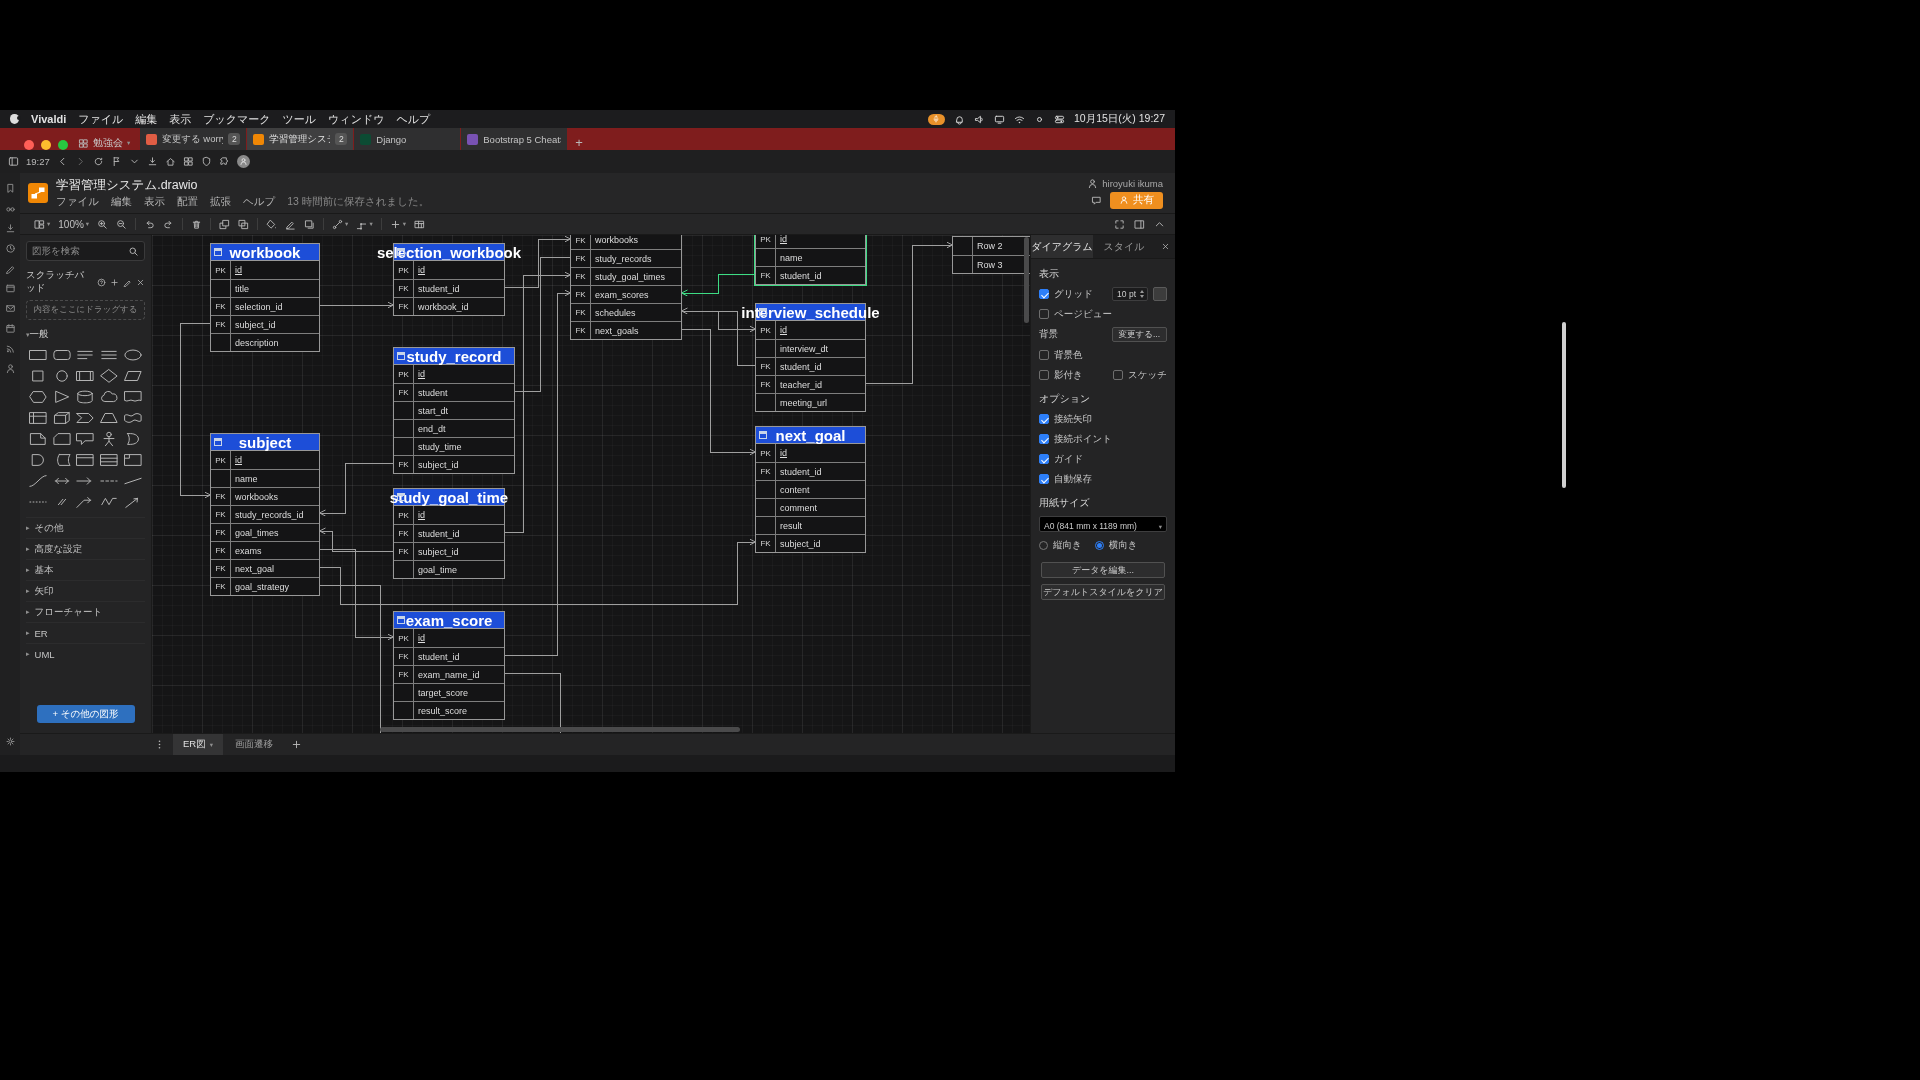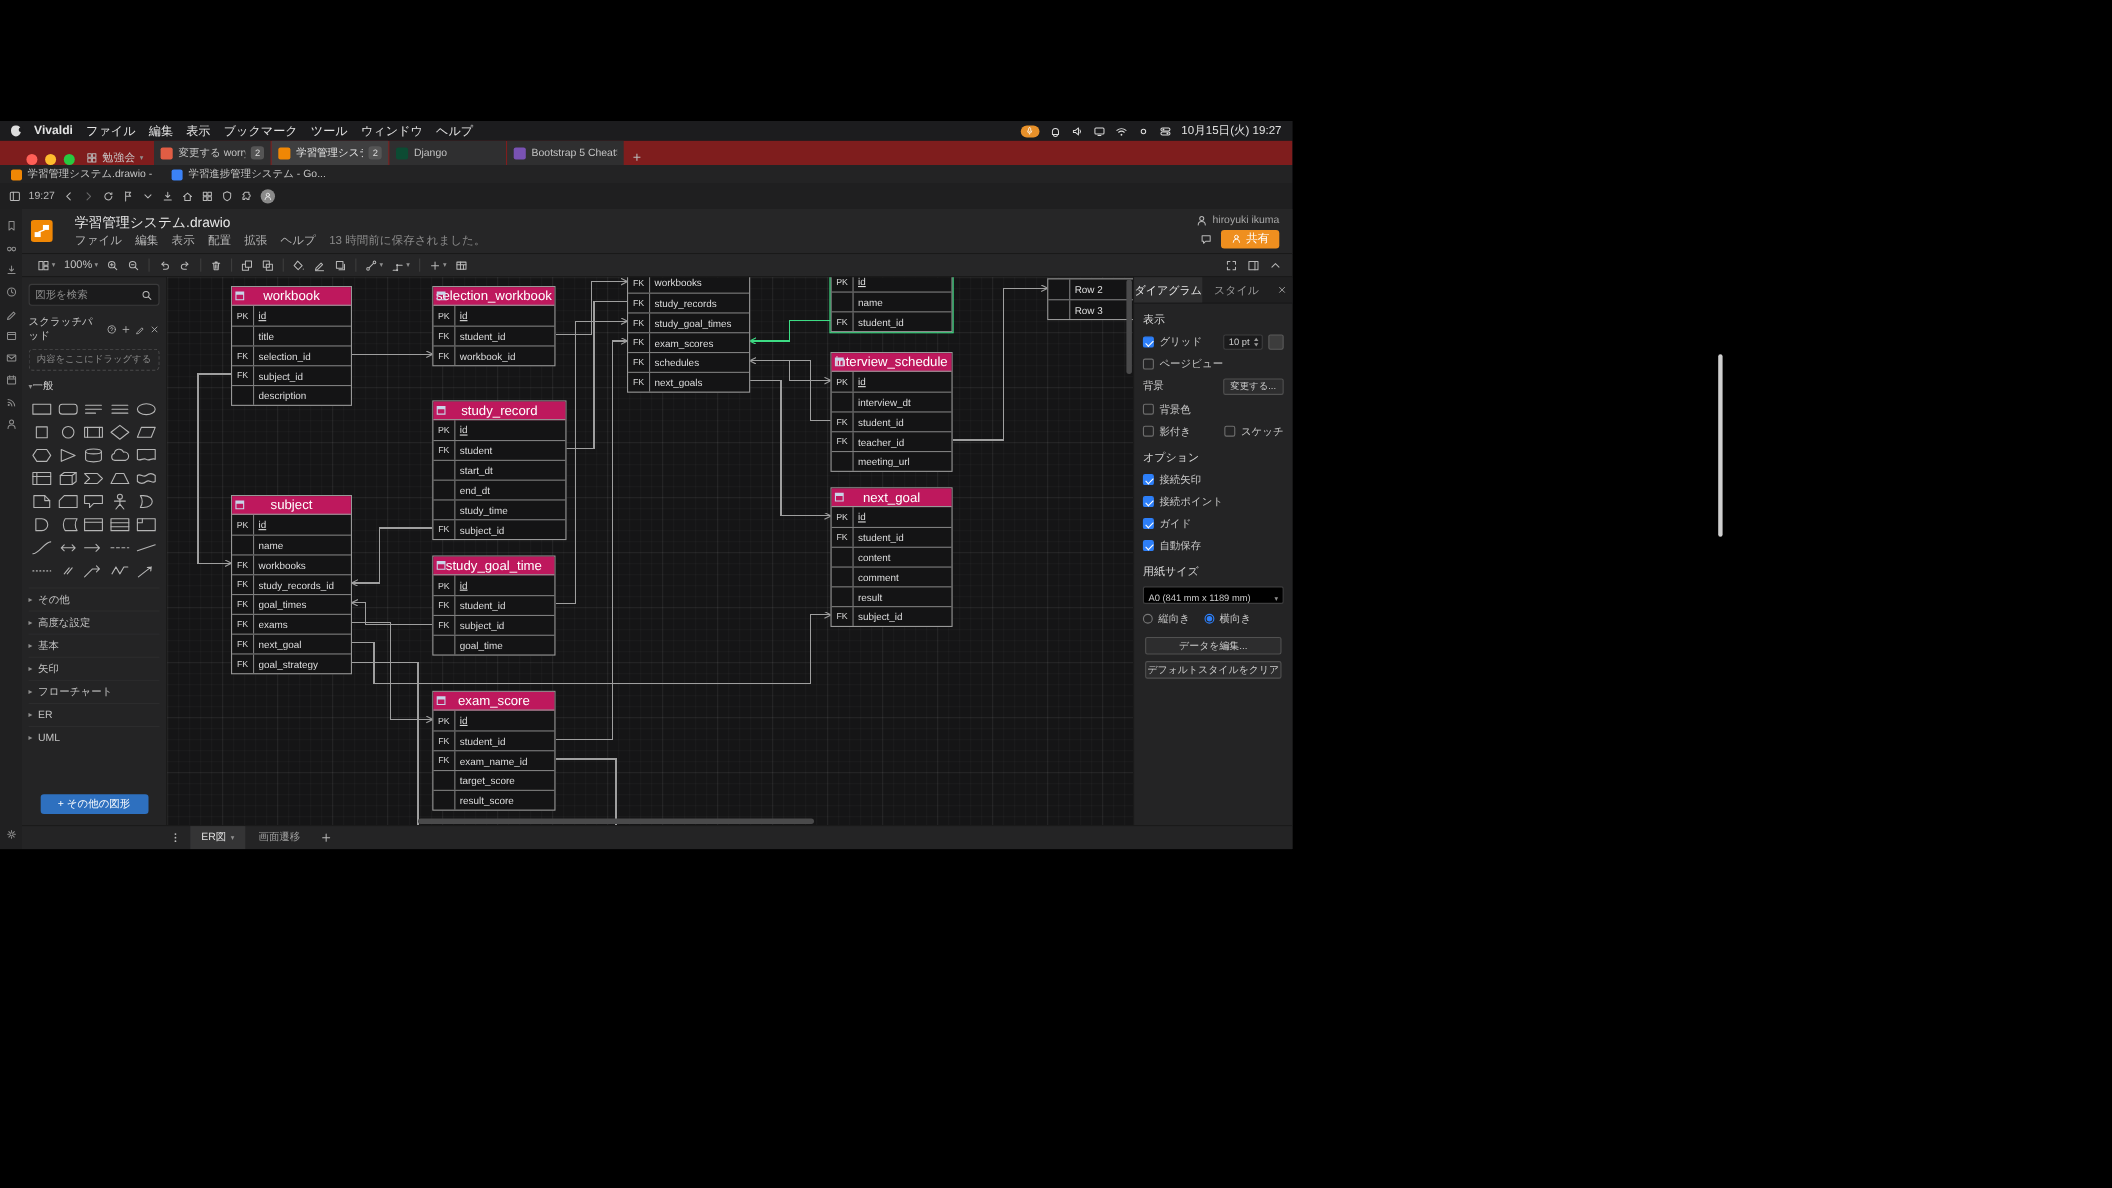--- a/index.html
+++ b/index.html
@@ -61,21 +61,21 @@
   
   .bwindow{position:relative;height:582px;background:#1e1e1f}
   .panelstrip{position:absolute;left:0;top:0;bottom:0;width:20px;background:#202021;display:flex;flex-direction:column;align-items:center;padding:10px 0 8px;gap:9px}
   .panelstrip .ic *{stroke:#8f8f8f}
   .ps-gear{margin-top:auto}
 
   
   .drawio{position:absolute;left:20px;right:0;top:0;bottom:0;display:flex;flex-direction:column;background:#222223}
   .dwhead{height:41px;background:#262627;border-bottom:1px solid #191919;display:flex;align-items:center;padding:0 8px}
   .dw-logo svg{width:20px;height:20px;display:block}
-  .dw-tblock{margin-left:20px}
+  .dw-tblock{margin-left:8px}
   .dw-title{font-size:12.5px;color:#e8e8e8;line-height:15px}
   .dw-menurow{display:flex;gap:12px;font-size:10.5px;color:#b5b5b5;margin-top:2px;align-items:center}
   #dw-menus{display:flex;gap:12px}
   .dw-status{color:#8a8a8a}
   .dw-right{margin-left:auto;display:flex;flex-direction:column;align-items:flex-end;gap:3px;padding:2px 4px}
   .dw-user{font-size:9.5px;color:#a8a8a8;display:flex;gap:4px;align-items:center}
   .dw-actions{display:flex;align-items:center;gap:8px}
   .dw-share{display:flex;align-items:center;gap:4px;background:#ef8f1f;border:none;border-radius:3px;color:#fff;font-size:10.5px;height:17px;padding:0 9px}
   .dw-share .ic{width:10px;height:10px}
   .dw-share .ic *{stroke:#fff}
@@ -109,21 +109,21 @@
   
   .dwcanvas{flex:1;position:relative;overflow:hidden;background-color:#151516;
     background-image:
       linear-gradient(to right, rgba(255,255,255,.05) 1px, transparent 1px),
       linear-gradient(to bottom, rgba(255,255,255,.05) 1px, transparent 1px),
       linear-gradient(to right, rgba(255,255,255,.027) 1px, transparent 1px),
       linear-gradient(to bottom, rgba(255,255,255,.027) 1px, transparent 1px);
     background-size:50px 50px,50px 50px,10px 10px,10px 10px}
   #connectors{position:absolute;left:0;top:0;width:878px;height:498px}
   .er-table{position:absolute;border:1px solid #989898;background:#141415}
-  .er-header{height:17px;background:#be185d;color:#fff;font-size:12px;font-weight:normal;display:flex;align-items:center;justify-content:center;border-bottom:1px solid #989898;position:relative}
+  .er-header{height:17px;background:#1d4ed8;color:#fff;font-size:15px;font-weight:bold;display:flex;align-items:center;justify-content:center;border-bottom:1px solid #989898;position:relative}
   .er-hicon{position:absolute;left:3px;top:4px;width:8px;height:8px;border:1px solid #c8d4e8;border-top-width:3px}
   .er-row{height:18px;display:flex;font-size:9px;color:#dedede}
   .er-row + .er-row{border-top:1px solid #7e7e7e}
   .er-key{flex:0 0 20px;border-right:1px solid #7e7e7e;display:flex;align-items:center;justify-content:center;font-size:8px;color:#d5d5d5}
   .er-field{flex:1;display:flex;align-items:center;padding-left:4px;white-space:nowrap;overflow:hidden}
   .er-pk .er-field{text-decoration:underline}
   .hscroll{position:absolute;left:228px;bottom:1px;width:360px;height:5px;border-radius:3px;background:#4a4a4b}
   .vscroll{position:absolute;right:1px;top:2px;width:5px;height:86px;border-radius:3px;background:#4a4a4b}
 
   
@@ -270,30 +270,20 @@
             <span class="t-title">Django</span>
           </div>
           <div class="tab">
             <span class="fav" style="background:#7952b3"></span>
             <span class="t-title">Bootstrap 5 CheatSheet B</span>
           </div>
         </div>
       <span class="newtab">+</span>
     </div>
 
-    <div class="bookmarks" id="bookmarks">
-        <span class="bm">
-          <span class="fav" style="background:#f08705"></span>
-          <span>学習管理システム.drawio -</span>
-        </span>
-        <span class="bm">
-          <span class="fav" style="background:#3b82f6"></span>
-          <span>学習進捗管理システム - Go...</span>
-        </span>
-      </div>
 
     <div class="addressbar">
       <span>
           <svg class="ic" viewBox="0 0 12 12">
             <rect x="1.5" y="2" width="9" height="8" rx="1"></rect>
             <path d="M4.5 2v8"></path>
           </svg>
         </span>
       <span class="ab-time">19:27</span>
       <span>

